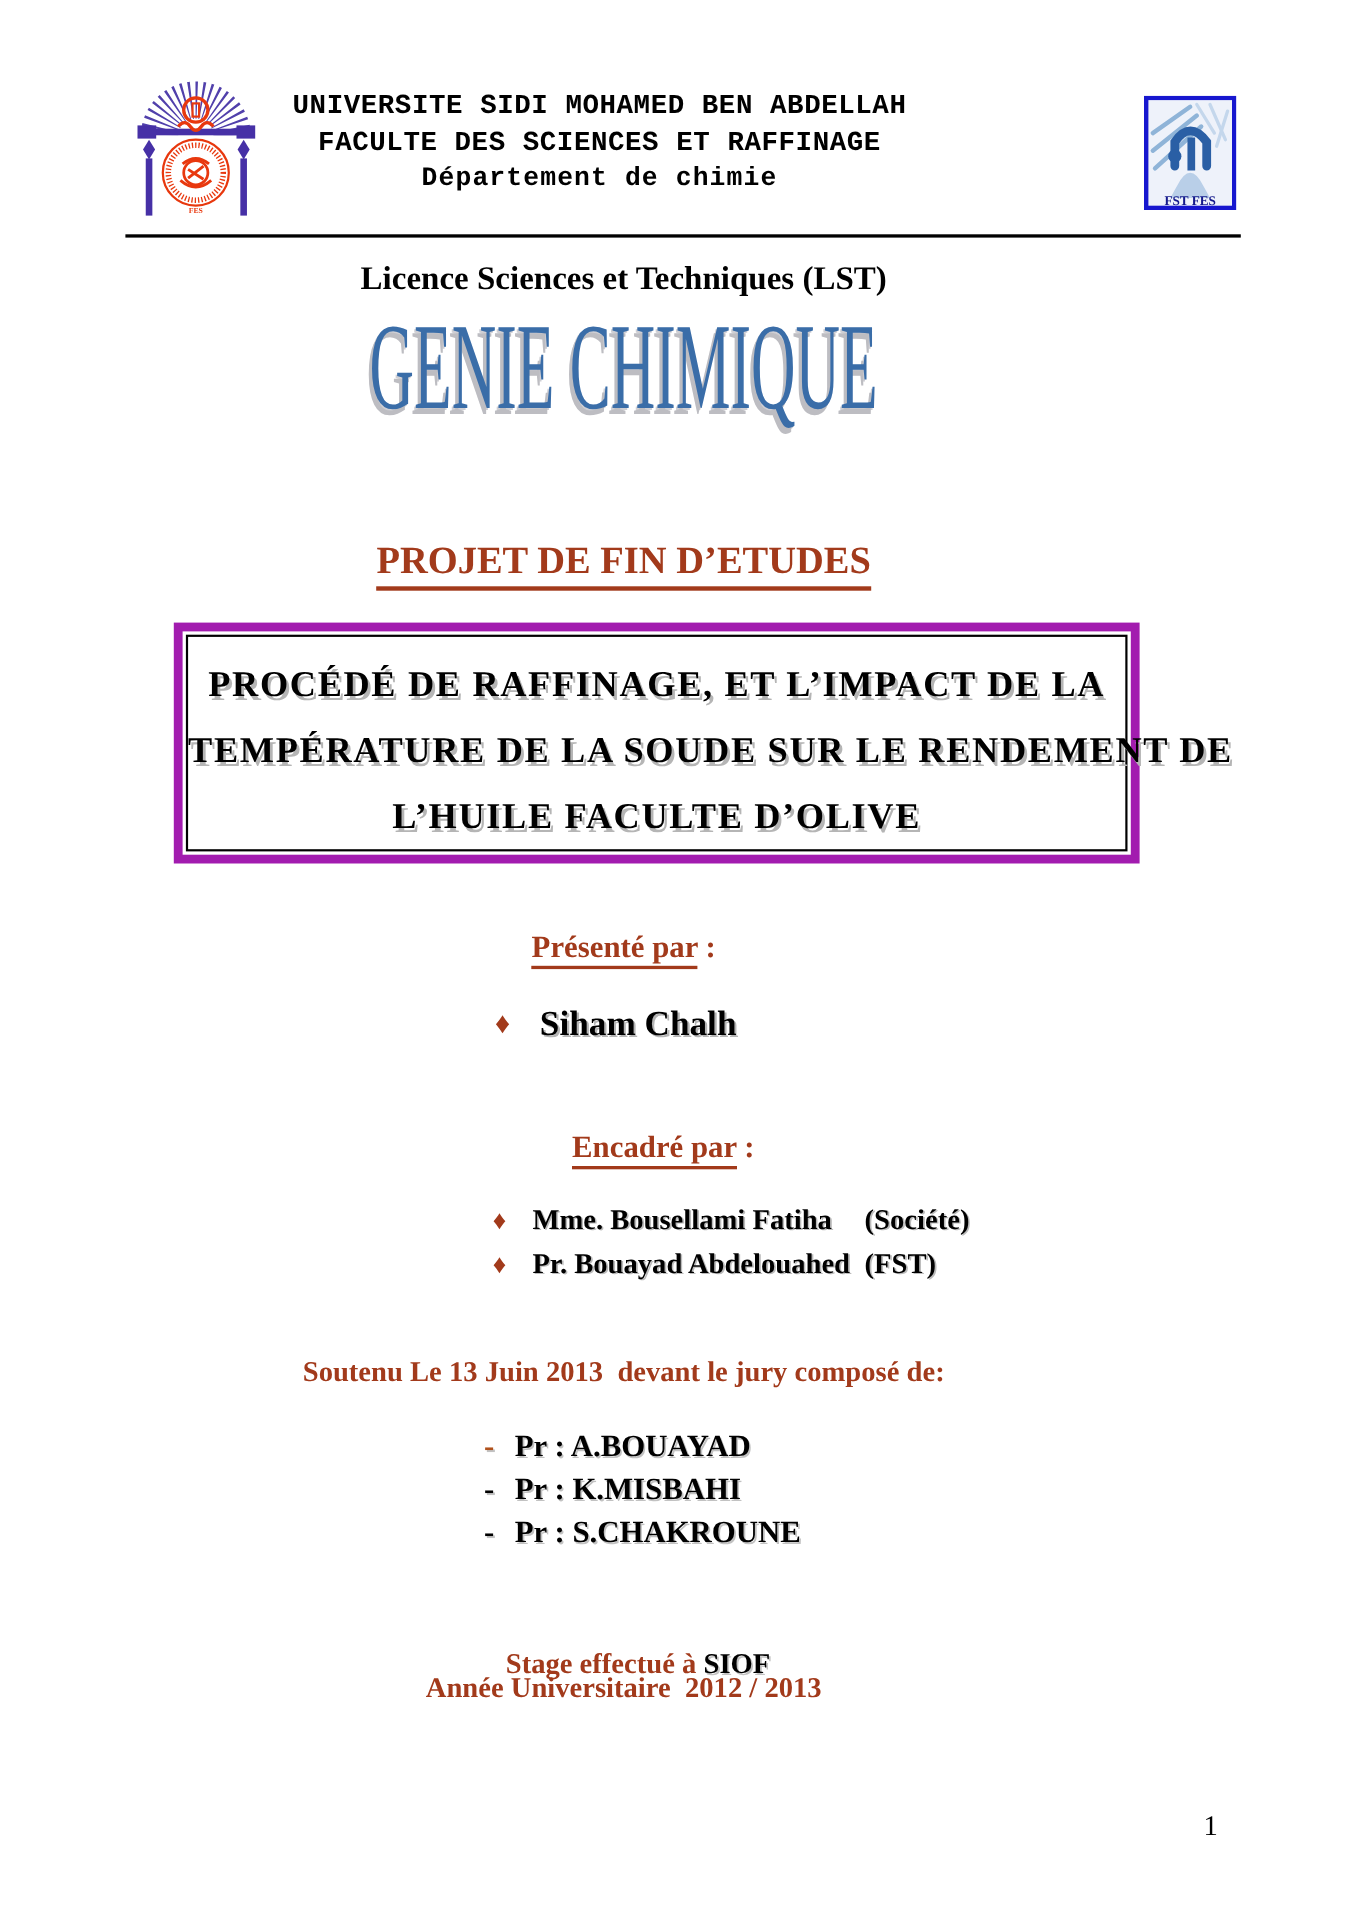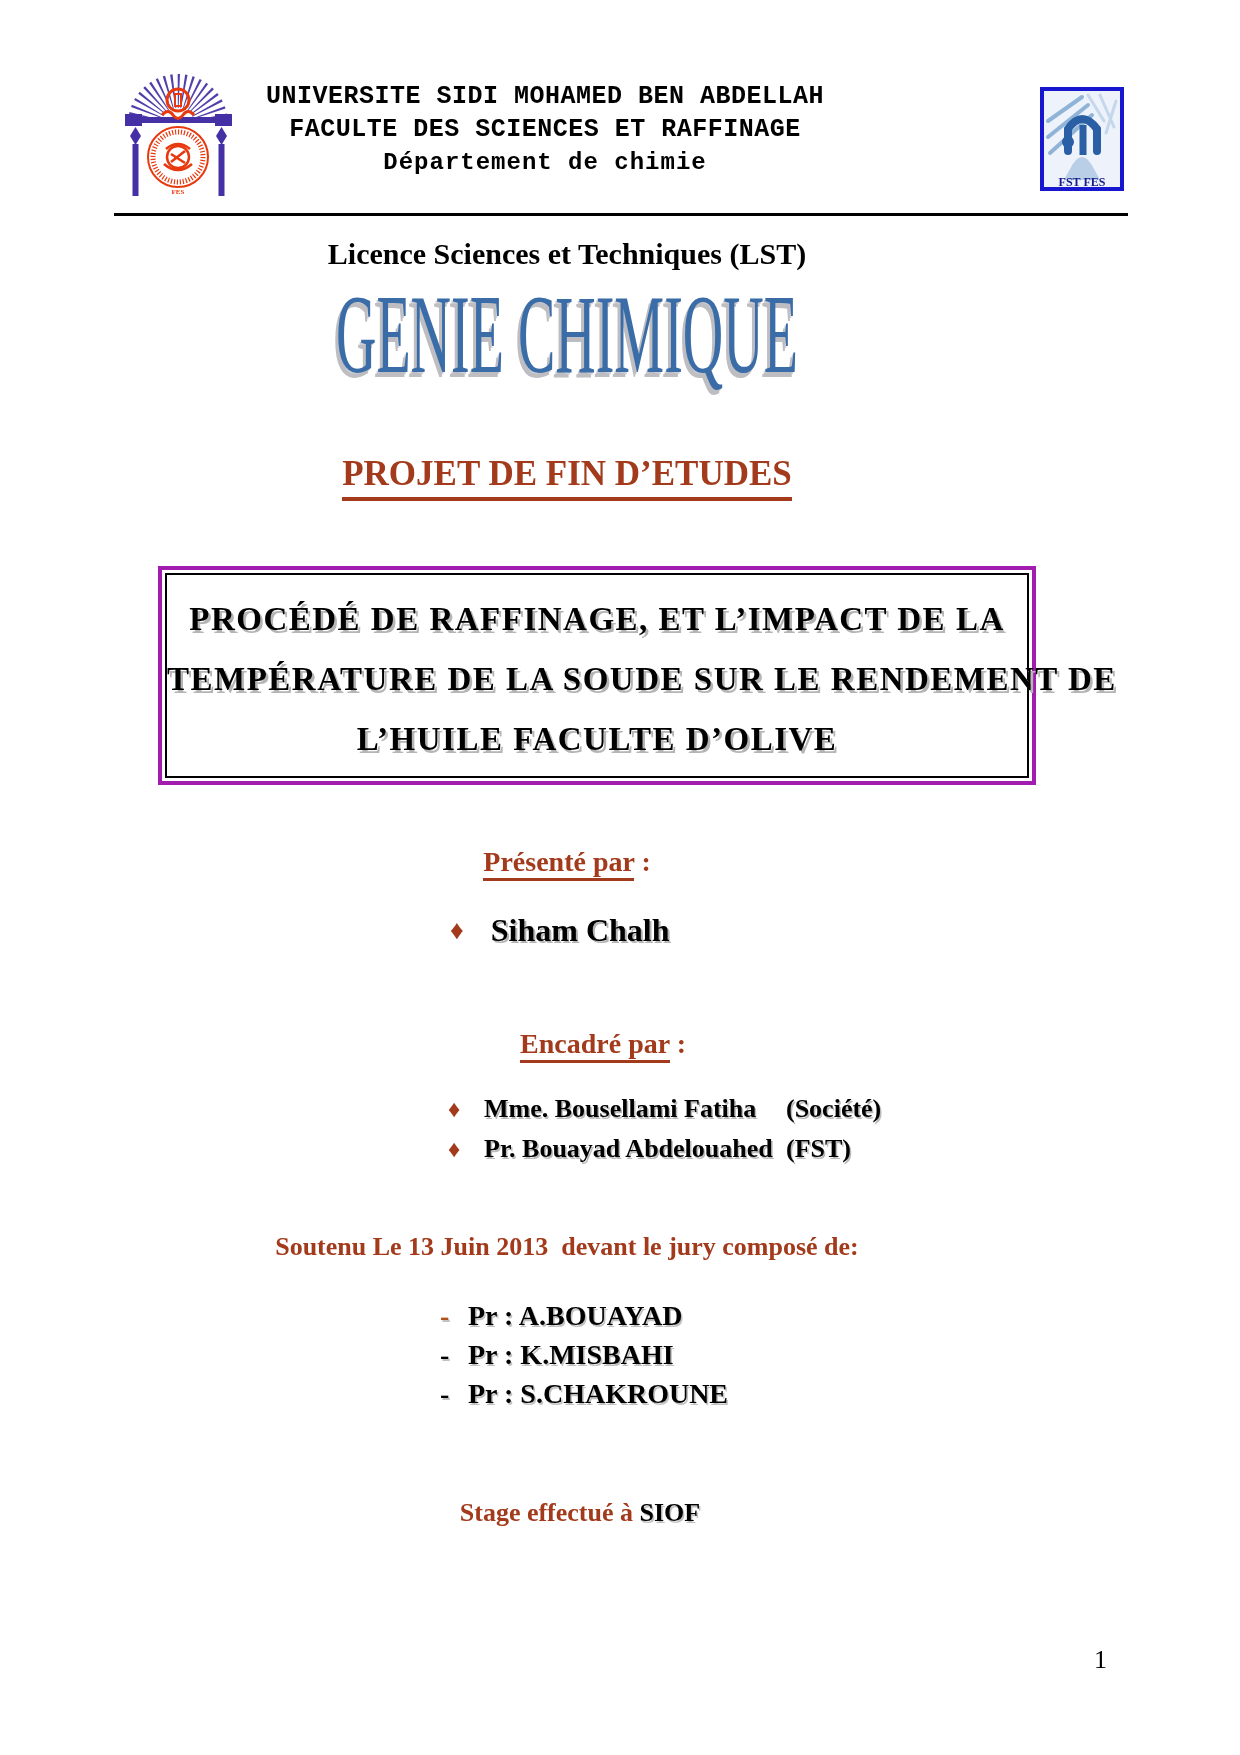--- a/index.html
+++ b/index.html
@@ -20,27 +20,27 @@
   
   .cc { position:absolute; left:0; width:1134px; text-align:center; }
 
   .program { top:237px; font-size:30px; font-weight:bold; }
 
   .banner-wrap { top:278px; }
   .banner { display:inline-block; font-size:112px; line-height:112px; white-space:nowrap;
             color:#3a6da8; transform:scaleX(.5); transform-origin:50% 50%;
             text-shadow:-6px 5px 0 #bdbdc2, -3px 2px 0 #cfcfd4; }
 
-  .doctype { top:454px;text-align:center; }
+  .doctype { top:490px;text-align:center; }
   .doctype span { display:inline-block; font-size:35px; font-weight:bold; color:#a23a1b;
                   border-bottom:4px solid #a23a1b; padding-bottom:3px; }
 
   
   .title-box { position:absolute; left:158px; top:566px; width:878px; height:219px;
-               border:4px solid #a21caf; padding:3px; }
+               border:8px solid #a21caf; padding:3px; }
   .title-box-inner { width:100%; height:100%; border:2px solid #000; text-align:center; padding-top:14px; }
   .title-line { font-size:33px; font-weight:bold; letter-spacing:1.5px; line-height:60px;
                 text-shadow:2.5px 3px 0 #b5b5b5; white-space:nowrap; }
 
   
   .sec-heading { font-size:28px; font-weight:bold; color:#a23a1b; }
   .sec-heading .u { border-bottom:3px solid #a23a1b; padding-bottom:1px; }
   .presented-heading { top:846px; }
   .supervised-heading { top:1028px;margin-left:36px; }
 
@@ -194,16 +194,17 @@
     </div>
     <div class="jury-row">
       <span class="jury-dash">-</span>
       <span class="jury-name">Pr : S.CHAKROUNE</span>
     </div>
   </div>
 
   <div class="cc stage-line">
     <span class="red">Stage effectué à </span><span class="black">SIOF</span>
   </div>
+  <div class="cc year-line">Année Universitaire  2012 / 2013</div>
 
   <div class="footer-page">1</div>
 
 </div>
 
 </body></html>

